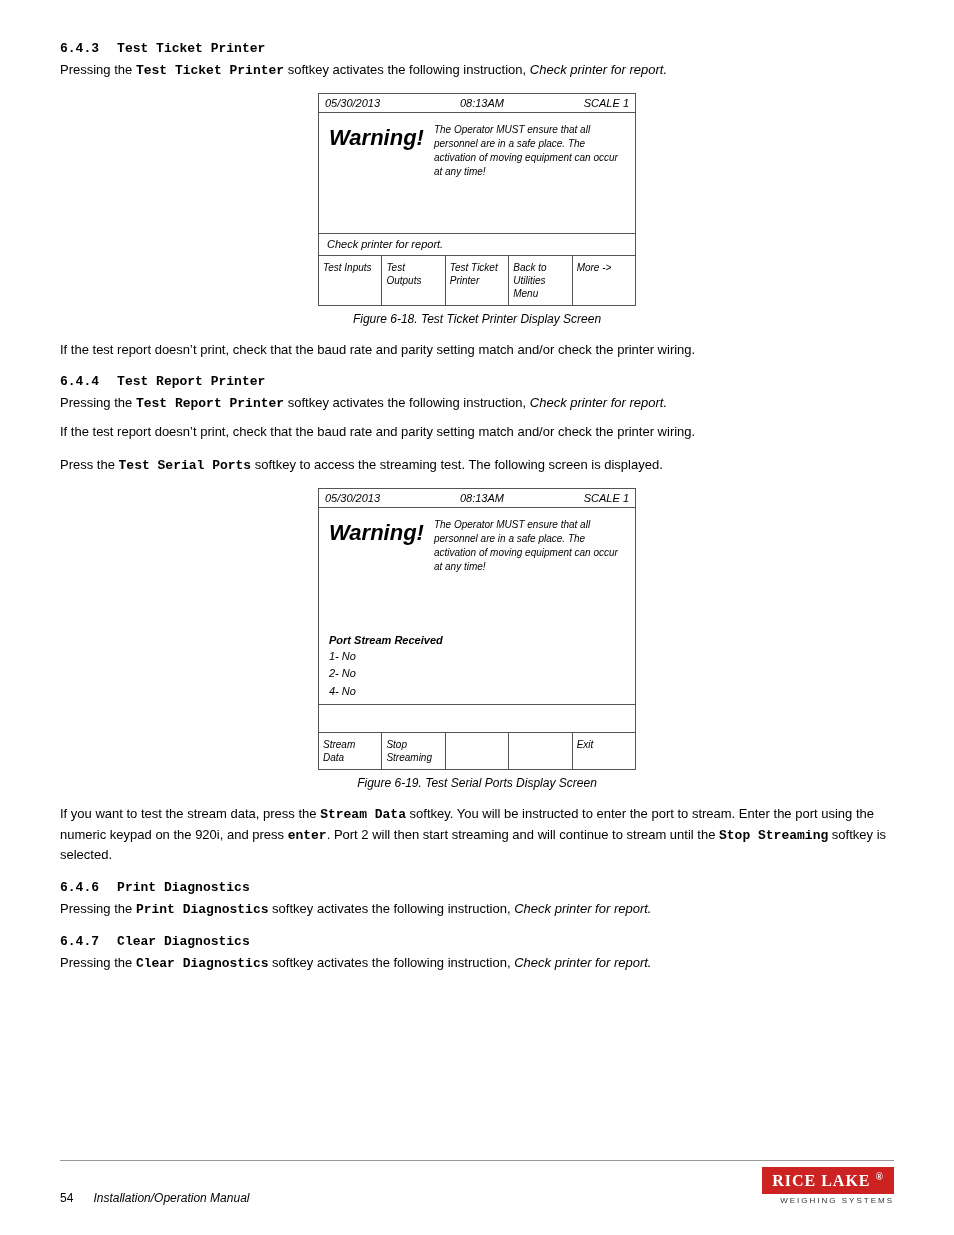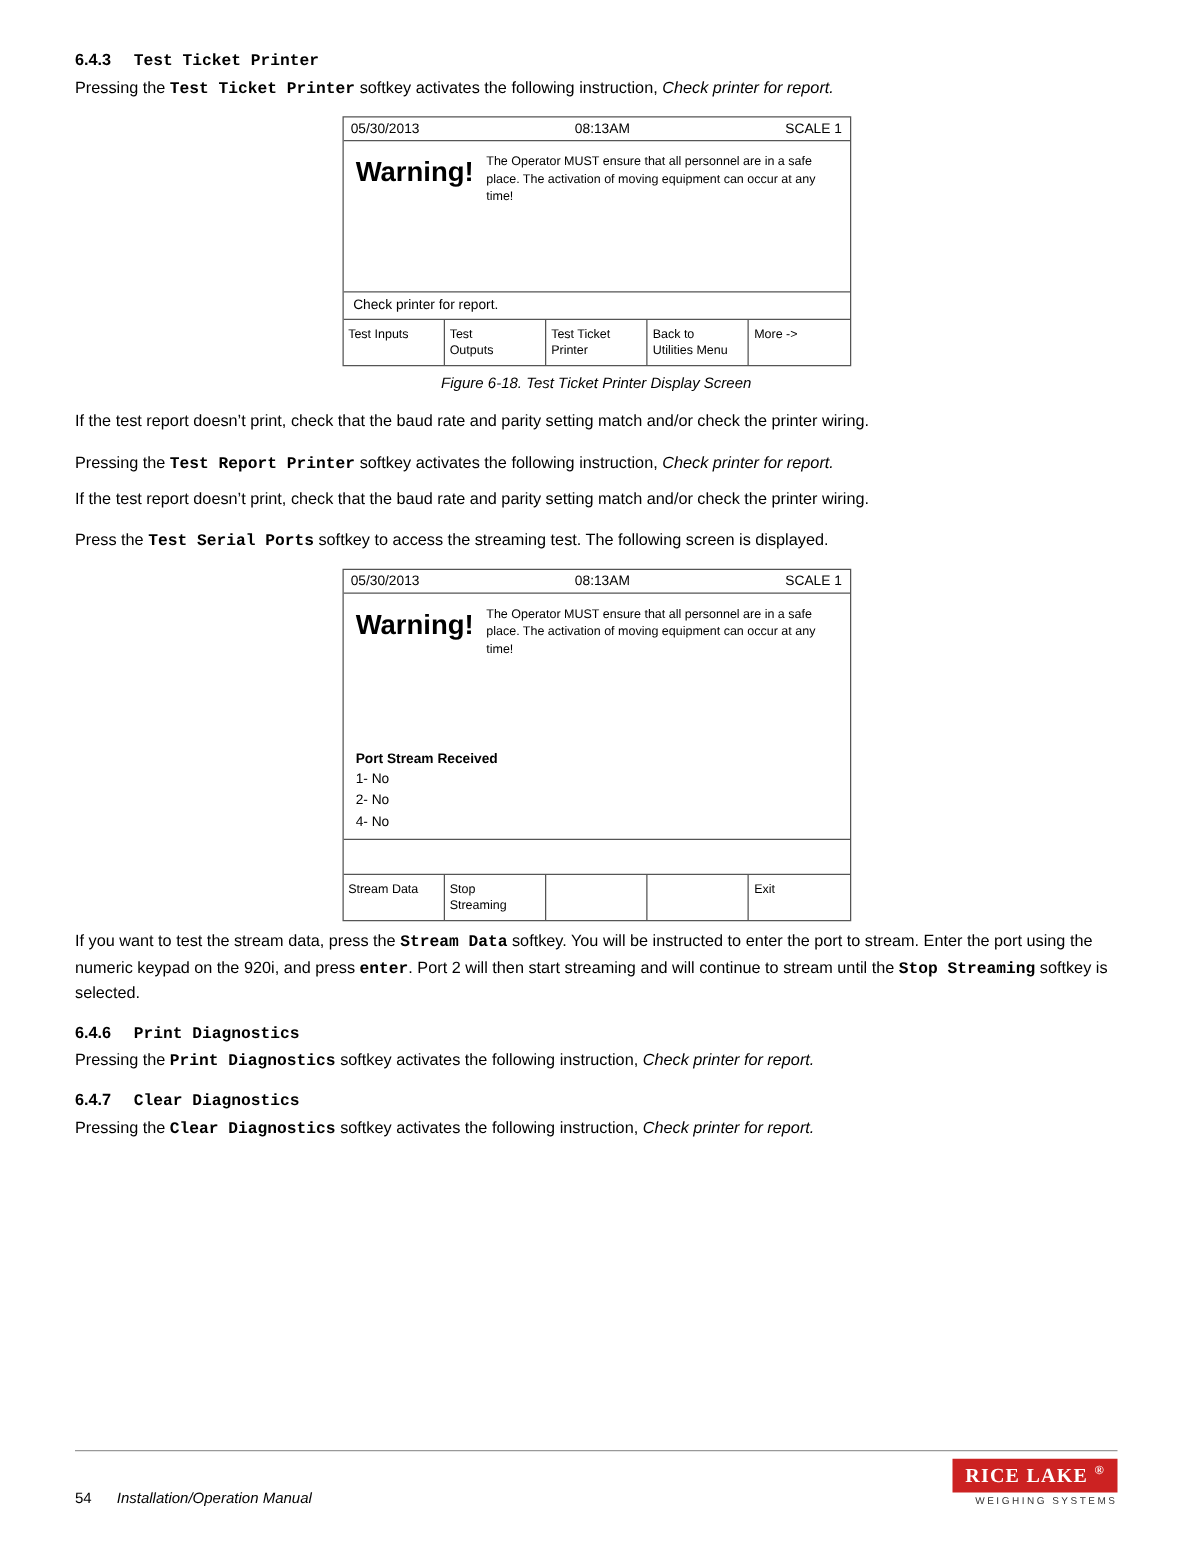--- a/index.html
+++ b/index.html
@@ -13,21 +13,21 @@
       padding: 40px 60px 40px 60px;
     }
 
     
     .section-heading {
       font-weight: bold;
       font-size: 13px;
       margin-bottom: 4px;
     }
     .section-heading .section-num {
-      font-family: Liberation Sans, sans-serif;
+      font-family: Liberation Mono, monospace;
       font-size: 13px;
       text-align: right;
     }
     .section-heading .section-title {
       font-family: 'Courier New', monospace;
       font-size: 13px;
       font-weight: bold;
     }
 
     p {
@@ -37,22 +37,23 @@
     }
 
     
     .screen-wrapper {
       display: flex;
       justify-content: center;
       margin: 12px 0 6px 0;
     }
     .screen {
       border: 1.5px solid #555;
-      width: 407px;
+      width: 318px;
       font-size: 11px;
+      font-style: italic;
     }
     .screen-header {
       display: flex;
       justify-content: space-between;
       border-bottom: 1.5px solid #555;
       padding: 3px 6px;
       font-size: 11px;
     }
     .screen-body {
       padding: 8px 10px;
@@ -200,20 +201,25 @@
         <div class="screen-btn">More -&gt;</div>
       </div>
     </div>
   </div>
   <div class="figure-caption">Figure 6-18. Test Ticket Printer Display Screen</div>
 
   <p>If the test report doesn’t print, check that the baud rate and parity setting match and/or check the printer wiring.</p>
 </div>
 
 <div class="section-block">
+  <div class="section-heading">
+    <span class="section-num">6.4.4</span>
+    &nbsp;&nbsp;&nbsp;
+    <span class="section-title">Test Report Printer</span>
+  </div>
   <p>
     Pressing the <strong class="code">Test Report Printer</strong><span> softkey activates the following instruction, </span><em>Check printer for report.</em>
   </p>
   <p>If the test report doesn’t print, check that the baud rate and parity setting match and/or check the printer wiring.</p>
 </div>
 
 <div class="section-block">
   <p>
     Press the <strong class="code">Test Serial Ports</strong><span> softkey to access the streaming test. The following screen is displayed.</span>
   </p>
@@ -240,20 +246,21 @@
       <div class="screen-status" style="min-height:28px;"></div>
       <div class="screen-buttons">
         <div class="screen-btn">Stream Data</div>
         <div class="screen-btn">Stop<br>Streaming</div>
         <div class="screen-btn"></div>
         <div class="screen-btn"></div>
         <div class="screen-btn">Exit</div>
       </div>
     </div>
   </div>
+  <div class="figure-caption">Figure 6-19. Test Serial Ports Display Screen</div>
 
   <p>
     If you want to test the stream data, press the <strong class="code">Stream Data</strong> softkey. You will be instructed to enter the port to stream. Enter the port using the numeric keypad on the 920i, and press <strong class="code">enter</strong>. Port 2 will then start streaming and will continue to stream until the <strong class="code">Stop Streaming</strong> softkey is selected.
   </p>
 </div>
 
 <div class="section-block">
   <div class="section-heading">
     <span class="section-num">6.4.6</span>
     &nbsp;&nbsp;&nbsp;

